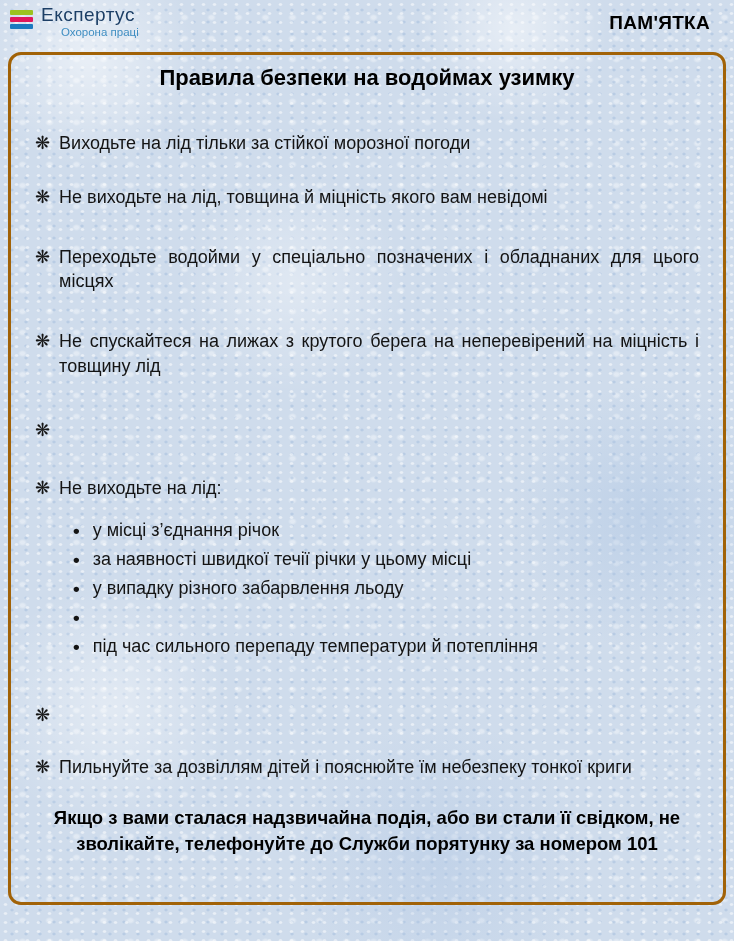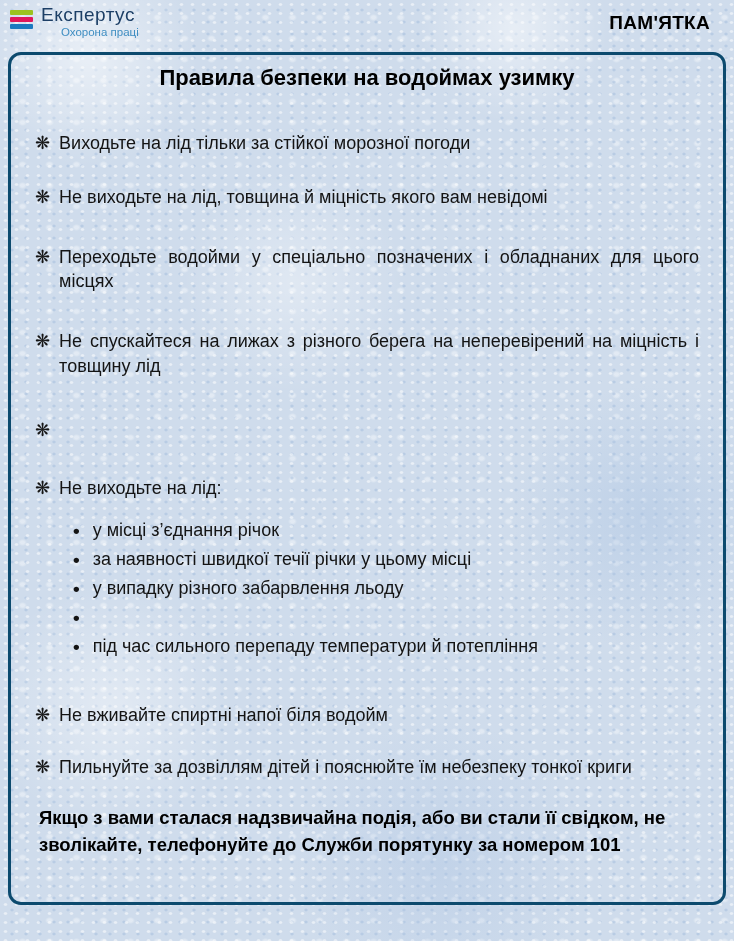--- a/index.html
+++ b/index.html
@@ -27,35 +27,35 @@
   .header{position:relative;height:50px;}
   .logo{position:absolute;left:10px;top:5px;display:flex;align-items:flex-start;}
   .logo-bars{display:flex;flex-direction:column;gap:2px;margin-top:5px;width:23px;}
   .logo-bar{height:5px;border-radius:1px;}
   .logo-text{margin-left:8px;line-height:1.05;}
   .brand{font-size:19px;color:#1d3f66;letter-spacing:.5px;}
   .brand-sub{font-size:11.5px;color:#3f8ec2;margin-top:1px;padding-left:20px;}
   .doc-label{position:absolute;right:24px;top:12px;font-weight:bold;font-size:19px;color:#000;letter-spacing:.3px;}
   .card{
     margin:2px 8px 0 8px;height:853px;box-sizing:border-box;
-    border:3px solid #0c4a6e;border-radius:13px;
+    border:3px solid #a16207;border-radius:13px;
     padding:8px 24px 0 24px;background:transparent;
   }
   .title{text-align:center;font-weight:bold;font-size:22px;color:#000;margin-top:2px;}
   .rule{display:flex;gap:9px;font-size:18px;color:#141414;line-height:1.34;}
   .flake{flex:0 0 auto;font-family:"DejaVu Sans",sans-serif;font-size:18px;line-height:1.3;color:#161616;}
   .rule-text{text-align:justify;}
   .m1{margin-top:40px;} .m2{margin-top:30px;} .m3{margin-top:36px;}
   .m4{margin-top:36px;} .m5{margin-top:40px;} .m6{margin-top:35px;}
   .m7{margin-top:42px;} .m8{margin-top:28px;}
   .sub-list{margin:16px 0 0 38px;}
   .sub-item{display:flex;gap:13px;font-size:18px;color:#141414;line-height:29px;}
   .dot{font-weight:bold;font-size:19px;}
   .footer{
-    margin:26px auto 4px auto;max-width:656px;text-align:left;
+    margin:26px auto 4px auto;max-width:656px;text-align:center;
     font-weight:bold;font-size:18.5px;color:#000;line-height:1.45;
   }
 </style>
 </head>
 <body>
 
 <div class="header">
   <div class="logo">
     <div class="logo-bars">
       <div class="logo-bar" id="bar-top" style="background: rgb(156, 194, 31);"></div>
@@ -80,21 +80,21 @@
       <div class="rule m2">
         <span class="flake">❋</span>
         <span class="rule-text">Не виходьте на лід, товщина й міцність якого вам невідомі</span>
       </div>
       <div class="rule m3">
         <span class="flake">❋</span>
         <span class="rule-text">Переходьте водойми у спеціально позначених і обладнаних для цього місцях</span>
       </div>
       <div class="rule m4">
         <span class="flake">❋</span>
-        <span class="rule-text">Не спускайтеся на лижах з різного берега на неперевірений на міцність і товщину лід</span>
+        <span class="rule-text">Не спускайтеся на лижах з крутого берега на неперевірений на міцність і товщину лід</span>
       </div>
       <div class="rule m5">
         <span class="flake">❋</span>
       </div>
       <div class="rule m6">
         <span class="flake">❋</span>
         <span class="rule-text">Не виходьте на лід:</span>
       </div>
       <div class="sub-list">
         <div class="sub-item">
@@ -112,21 +112,20 @@
         <div class="sub-item">
           <span class="dot">•</span>
         </div>
         <div class="sub-item">
           <span class="dot">•</span>
           <span>під час сильного перепаду температури й потепління</span>
         </div>
       </div>
       <div class="rule m7">
         <span class="flake">❋</span>
-        <span class="rule-text">Не вживайте спиртні напої біля водойм</span>
       </div>
       <div class="rule m8">
         <span class="flake">❋</span>
         <span class="rule-text">Пильнуйте за дозвіллям дітей і пояснюйте їм небезпеку тонкої криги</span>
       </div>
     </div>
   <div class="footer">Якщо з вами сталася надзвичайна подія, або ви стали її свідком, не зволікайте, телефонуйте до Служби порятунку за номером 101</div>
 </div>
 
 </body></html>

